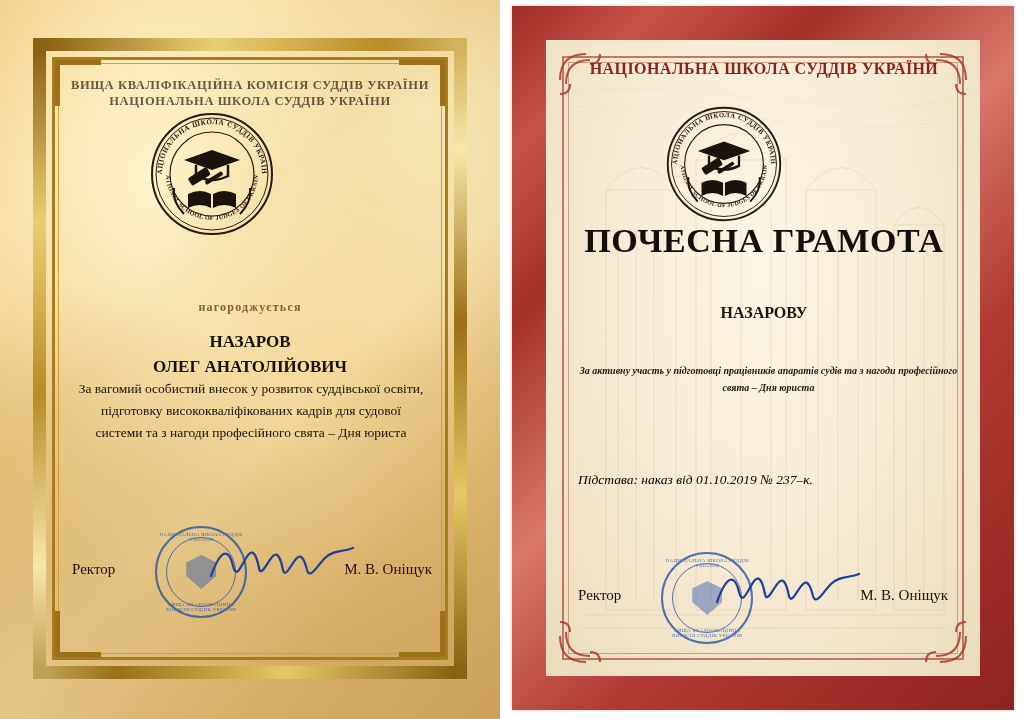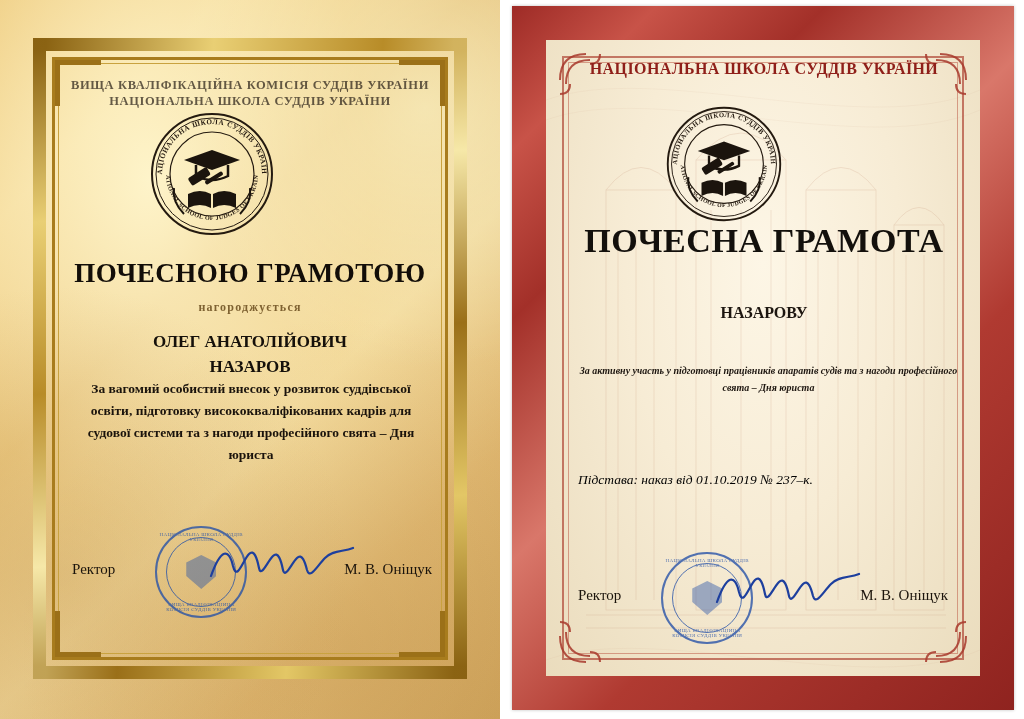--- a/index.html
+++ b/index.html
@@ -139,21 +139,21 @@
     font-size: 17px;
     color: #15100a;
     line-height: 1.45;
   }
   .l-body {
     position: absolute;
     left: 76px; top: 378px;
     width: 350px;
     text-align: center;
     font-family: "Liberation Serif", serif;
-    font-weight: bold;
+    font-weight: normal;
     font-size: 13.5px;
     color: #1a130c;
     line-height: 1.62;
   }
 
   .sign-row {
     position: absolute;
     display: flex;
     align-items: center;
     justify-content: space-between;
@@ -365,26 +365,25 @@
         <path d="M65,84 Q76,78 88,84 L88,98 Q76,92 65,98 Z" fill="#1b140d"></path>
 
         <rect x="40" y="62" width="22" height="9" rx="2" transform="rotate(-32 51 66)" fill="#1b140d"></rect>
         <rect x="56" y="66" width="20" height="4" rx="1.5" transform="rotate(-32 66 68)" fill="#1b140d"></rect>
 
         <path d="M26,78 Q24,92 36,104" fill="none" stroke="#1b140d" stroke-width="2"></path>
         <path d="M102,78 Q104,92 92,104" fill="none" stroke="#1b140d" stroke-width="2"></path>
       </svg>
     </div>
 
-    <div class="l-award-title">ПОЧЕСНОЮ ГРАМОТОЮ</div>
     <div class="l-awarded-label">нагороджується</div>
 
     <div class="l-name">
+      <div>НАЗАРОВ</div>
       <div>ОЛЕГ АНАТОЛІЙОВИЧ</div>
-      <div>НАЗАРОВ</div>
     </div>
 
     <div class="l-body">За вагомий особистий внесок у розвиток суддівської освіти, підготовку висококваліфікованих кадрів для судової системи та з нагоди професійного свята – Дня юриста</div>
 
     <div class="sign-row sign-row-l">
       <div class="sign-label">Ректор</div>
       <div class="sign-mid">
         <div class="stamp">
           <div class="stamp-text">НАЦІОНАЛЬНА ШКОЛА СУДДІВ УКРАЇНИ</div>
           <div class="stamp-core"></div>

